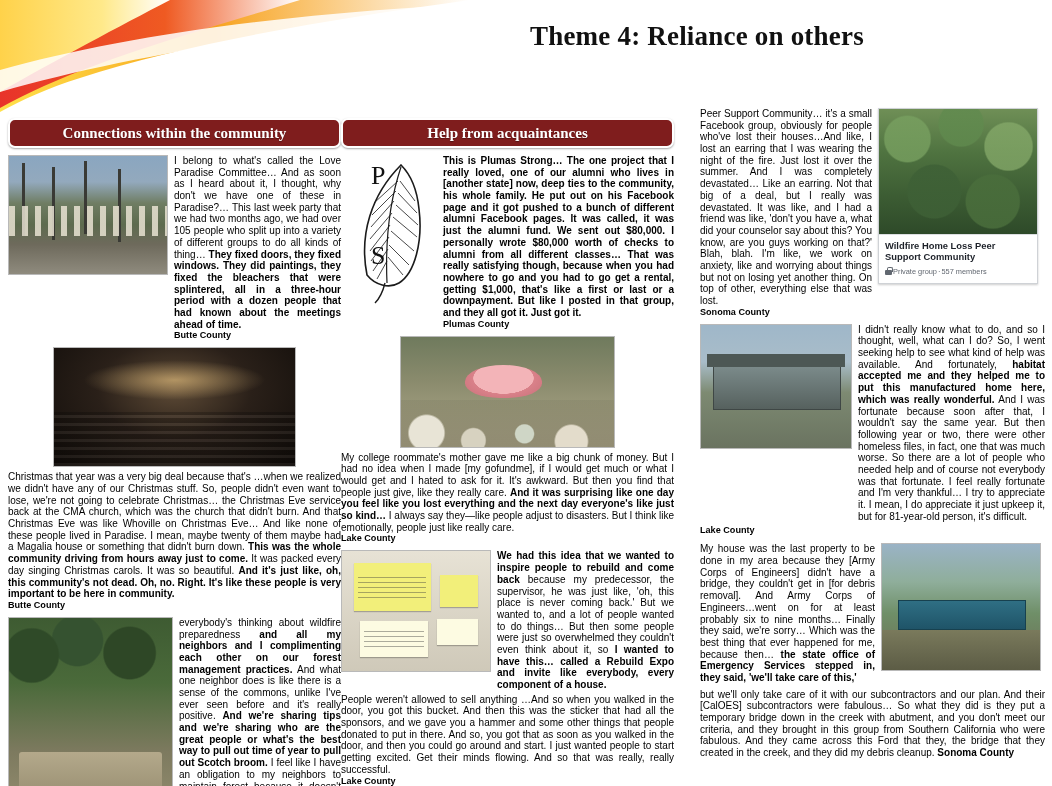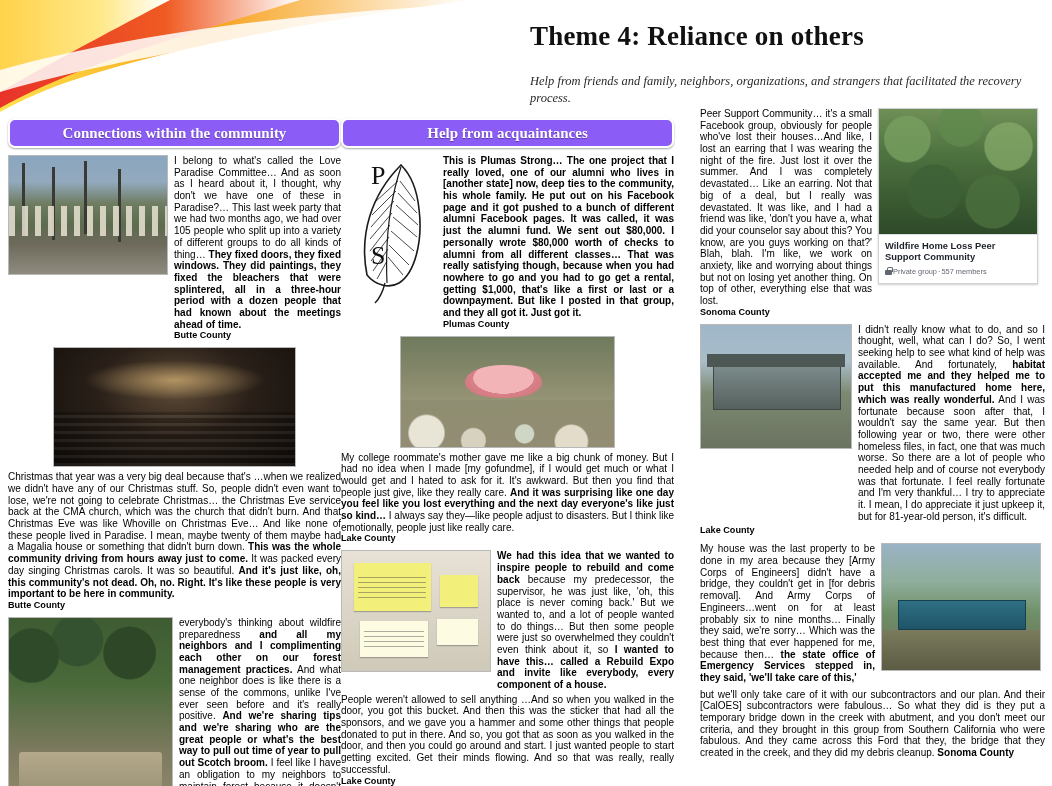--- a/index.html
+++ b/index.html
@@ -37,21 +37,21 @@
   }
 
   
   .col { position:absolute; top:118px; }
   .col-1 { left:8px;  width:333px; }
   .col-2 { left:341px; width:333px; }
   .col-3 { left:700px; width:345px; }
 
   
   .banner {
-    background:#8b5cf6;
+    background:#7f1d1d;
     border:2px solid #ffffff;
     border-radius:7px;
     box-shadow:0 1px 2px rgba(0,0,0,.35);
     height:30px;
     display:flex; align-items:center; justify-content:center;
     margin-bottom:7px;
   }
   .banner span {
     font-family:"Liberation Serif", serif;
     font-weight:bold;
@@ -226,21 +226,20 @@
     </defs>
     <path d="M0,0 L470,0 C340,18 190,42 80,78 C48,88 22,100 0,112 Z" fill="url(#g1)"></path>
     <path d="M0,0 L300,0 C230,22 120,52 44,86 C28,93 13,101 0,108 Z" fill="url(#g2)"></path>
     <path d="M0,0 L170,0 C120,26 56,60 0,92 Z" fill="url(#g3)"></path>
     <path d="M0,70 C120,36 300,10 520,2 L560,0 L560,14 C330,22 140,52 0,92 Z" fill="#ffffff" opacity="0.85"></path>
   </svg>
 </div>
 
 <div class="title-block">
   <h1 class="poster-title">Theme 4: Reliance on others</h1>
-  <p class="poster-sub">Help from friends and family, neighbors, organizations, and strangers that facilitated the recovery process.</p>
 </div>
 
 <div class="col col-1">
 
   <div class="banner">
     <span>Connections within the community</span>
   </div>
 
   <div class="blk flow">
     <div class="photo ph-road" style="width:160px;height:120px;"></div>

